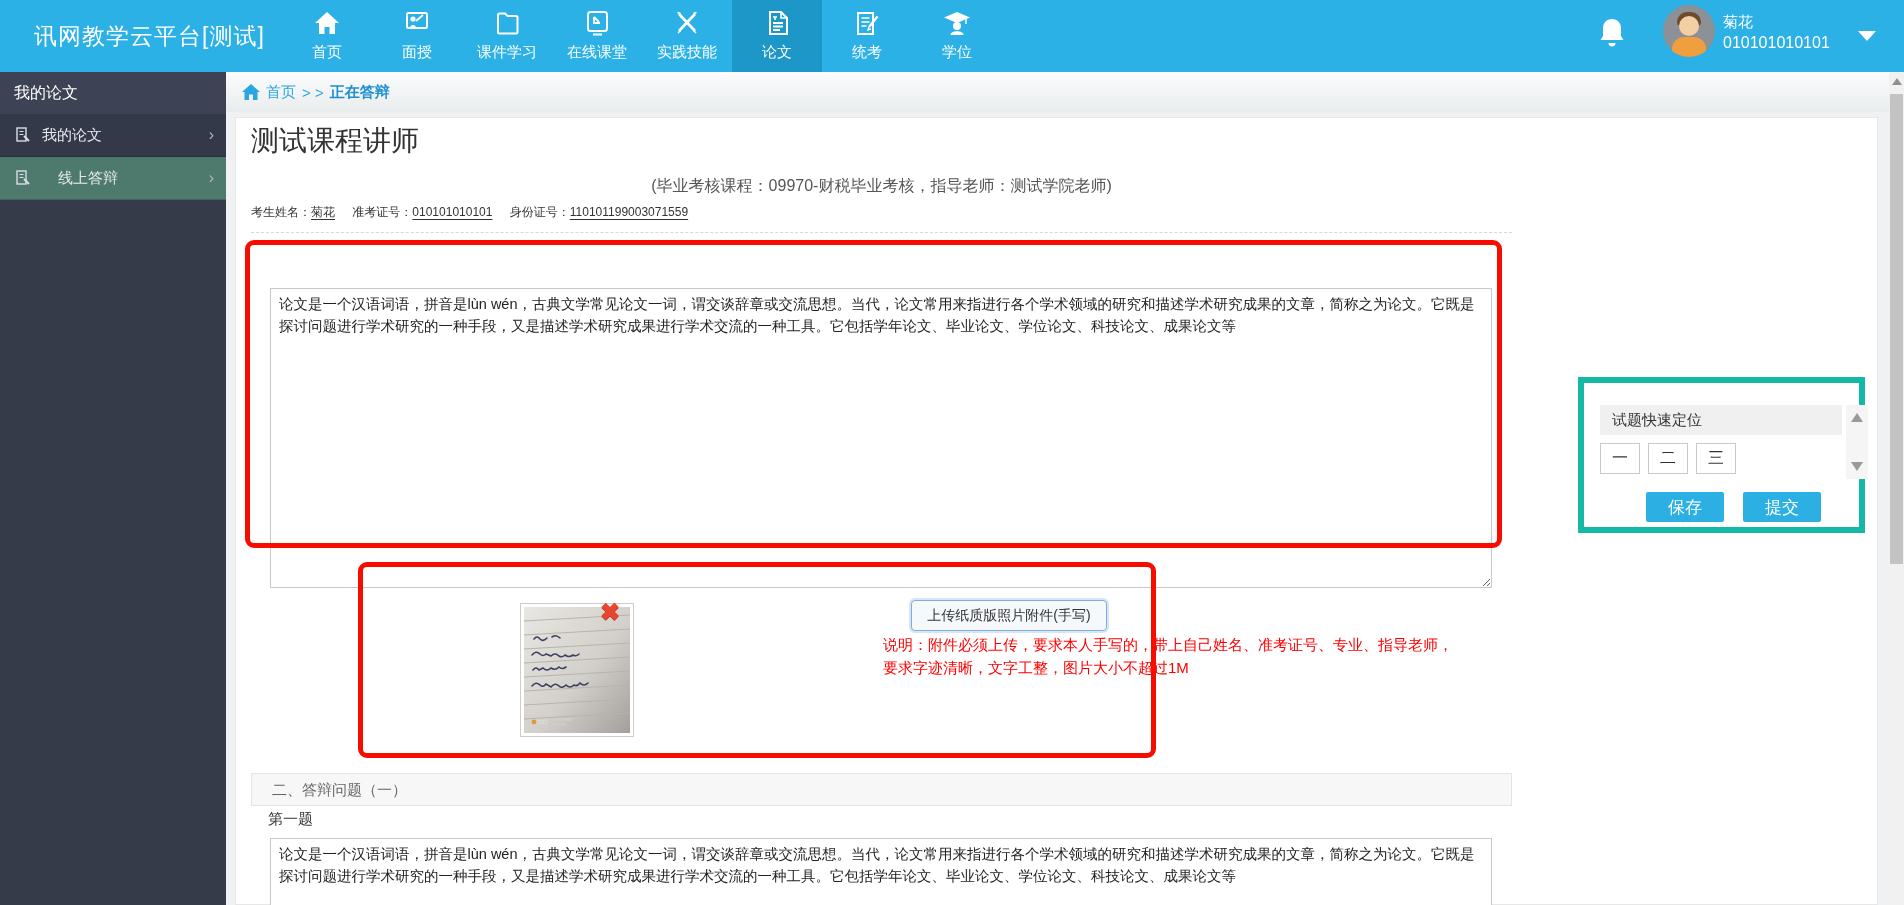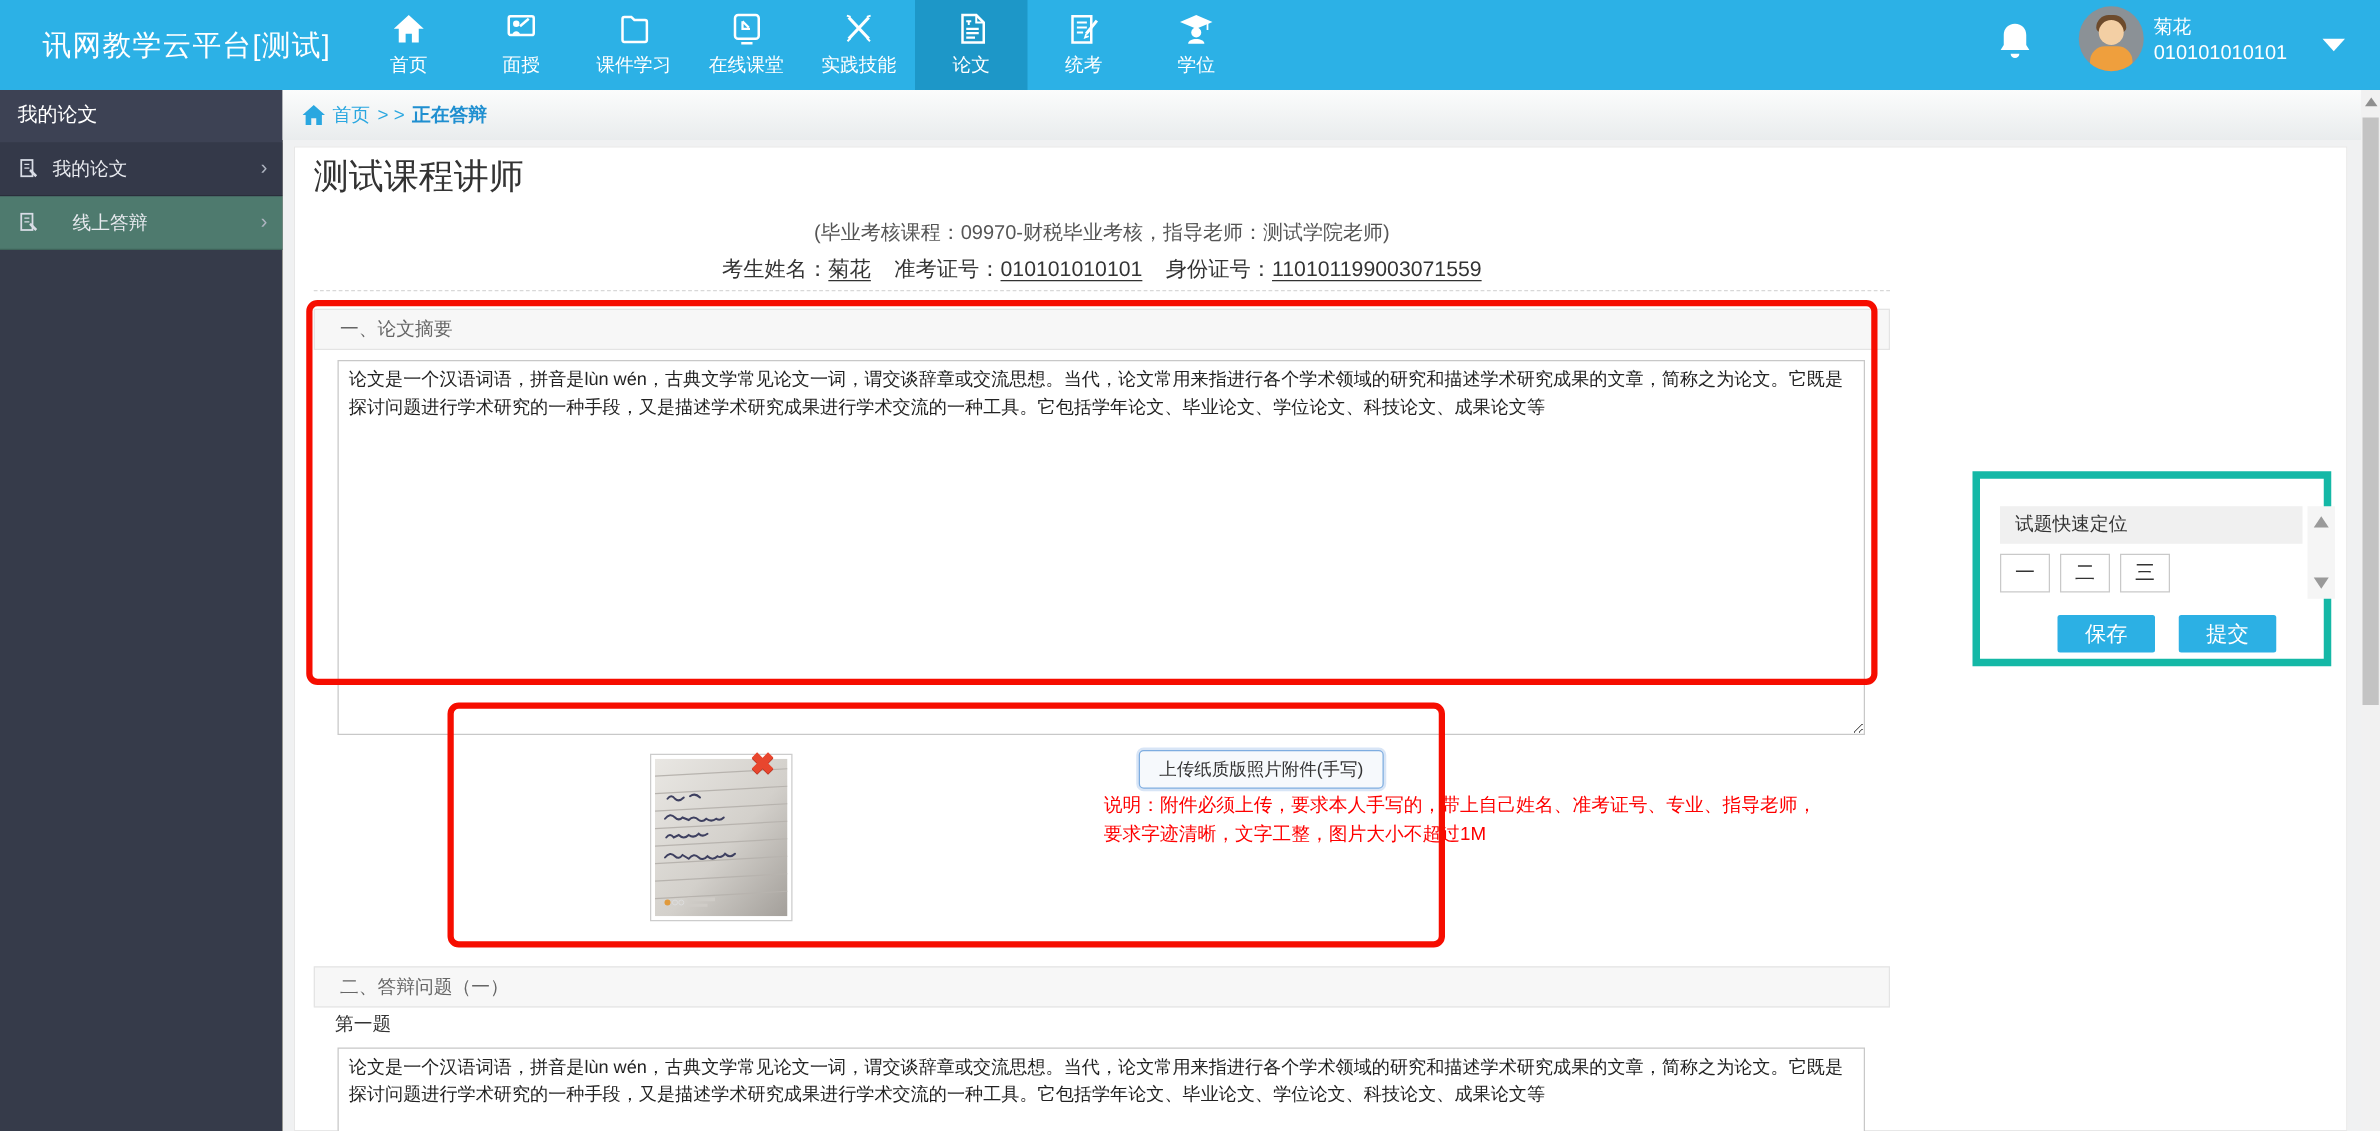--- a/index.html
+++ b/index.html
@@ -1,17 +1,17 @@
 <!DOCTYPE html>
 <html><head>
 <meta charset="utf-8">
 <style>
   * { margin:0; padding:0; box-sizing:border-box; }
   html,body { width:1904px; height:905px; overflow:hidden; font-family:"Liberation Sans",sans-serif; background:#fff; }
-  #page { position:relative; width:1904px; height:905px; overflow:hidden; background:#fef9c3; }
+  #page { position:relative; width:1904px; height:905px; overflow:hidden; background:#bef264; }
 
   
   .topbar { position:absolute; left:0; top:0; width:1904px; height:72px; background:#2cb1e6; z-index:10; }
   .logo { position:absolute; left:34px; top:0; height:72px; line-height:72px; color:#fff; font-size:23px; letter-spacing:1px; }
   .nav { position:absolute; left:282px; top:0; height:72px; display:flex; }
   .nav-item { width:90px; height:72px; display:flex; flex-direction:column; align-items:center; justify-content:flex-start; padding-top:7px; cursor:pointer; }
   .nav-item.active { background:#1d97c8; }
   .nav-ico { width:32px; height:32px; display:flex; align-items:center; justify-content:center; }
   .nav-ico svg { width:30px; height:30px; }
   .nav-label { color:#fff; font-size:15px; margin-top:4px; white-space:nowrap; }
@@ -40,21 +40,21 @@
   .breadcrumb { position:absolute; left:226px; top:72px; width:1663px; height:40px; background:linear-gradient(#fbfcfc,#e9eced); display:flex; align-items:center; padding-left:16px; z-index:6; }
   .bc-home { width:18px; height:16px; margin-right:6px; }
   .bc-text { color:#2aa7e0; font-size:15px; }
   .bc-sep { color:#2aa7e0; font-size:15px; margin:0 6px; }
   .bc-current { color:#1f8fd0; font-size:15px; font-weight:bold; }
 
   .card { position:absolute; left:235px; top:117px; width:1643px; height:788px; background:#fff; border:1px solid #e7e7e7; z-index:4; }
 
   .page-title { position:absolute; left:251px; top:122px; width:1261px; text-align:left; font-size:28px; color:#333; z-index:7; }
   .page-subtitle { position:absolute; left:251px; top:176px; width:1261px; text-align:center; font-size:16px; color:#555; z-index:7; }
-  .info-line { position:absolute; left:251px; top:204px; width:1261px; text-align:center; font-size:17px; color:#333; z-index:7; }
+  .info-line { position:absolute; left:251px; top:204px; width:1261px; font-size:12px; color:#333; z-index:7; }
   .info-line .gap { display:inline-block; width:14px; }
   .uline { text-decoration:underline; text-underline-offset:3px; }
   .dashed-sep { position:absolute; left:251px; top:232px; width:1261px; border-top:1px dashed #d8d8d8; z-index:7; }
 
   .sec-header { position:absolute; left:251px; width:1261px; height:33px; background:#f7f7f7; border:1px solid #e4e4e4; line-height:31px; padding-left:20px; font-size:15px; color:#666; z-index:7; }
   #sec1-header { top:247px; }
   #sec2-header { top:773px; }
 
   textarea.essay { position:absolute; left:270px; width:1222px; border:1px solid #c8c8c8; background:#fff; font-family:"Liberation Sans",sans-serif; font-size:14.5px; line-height:22px; color:#222; padding:4px 8px; z-index:7; resize:both; }
   #abstract-textarea { top:288px; height:300px; }
@@ -246,21 +246,20 @@
 
   <div class="page-title">测试课程讲师</div>
   <div class="page-subtitle">(毕业考核课程：09970-财税毕业考核，指导老师：测试学院老师)</div>
   <div class="info-line">
     <span>考生姓名：</span><span class="uline">菊花</span><span class="gap"></span>
     <span>准考证号：</span><span class="uline">010101010101</span><span class="gap"></span>
     <span>身份证号：</span><span class="uline">110101199003071559</span>
   </div>
   <div class="dashed-sep"></div>
 
-  <div class="sec-header" id="sec1-header">一、论文摘要</div>
   <textarea class="essay" id="abstract-textarea" spellcheck="false" style="">论文是一个汉语词语，拼音是lùn wén，古典文学常见论文一词，谓交谈辞章或交流思想。当代，论文常用来指进行各个学术领域的研究和描述学术研究成果的文章，简称之为论文。它既是探讨问题进行学术研究的一种手段，又是描述学术研究成果进行学术交流的一种工具。它包括学年论文、毕业论文、学位论文、科技论文、成果论文等</textarea>
 
   <div class="thumb">
     <svg viewBox="0 0 106 126">
       <defs>
         <linearGradient id="pg" x1="0" y1="0" x2="1" y2="1">
           <stop offset="0" stop-color="#e9e7e3"></stop>
             <stop offset="0.55" stop-color="#d3d0cb"></stop>
             <stop offset="1" stop-color="#a39f9a"></stop>
         </linearGradient>

